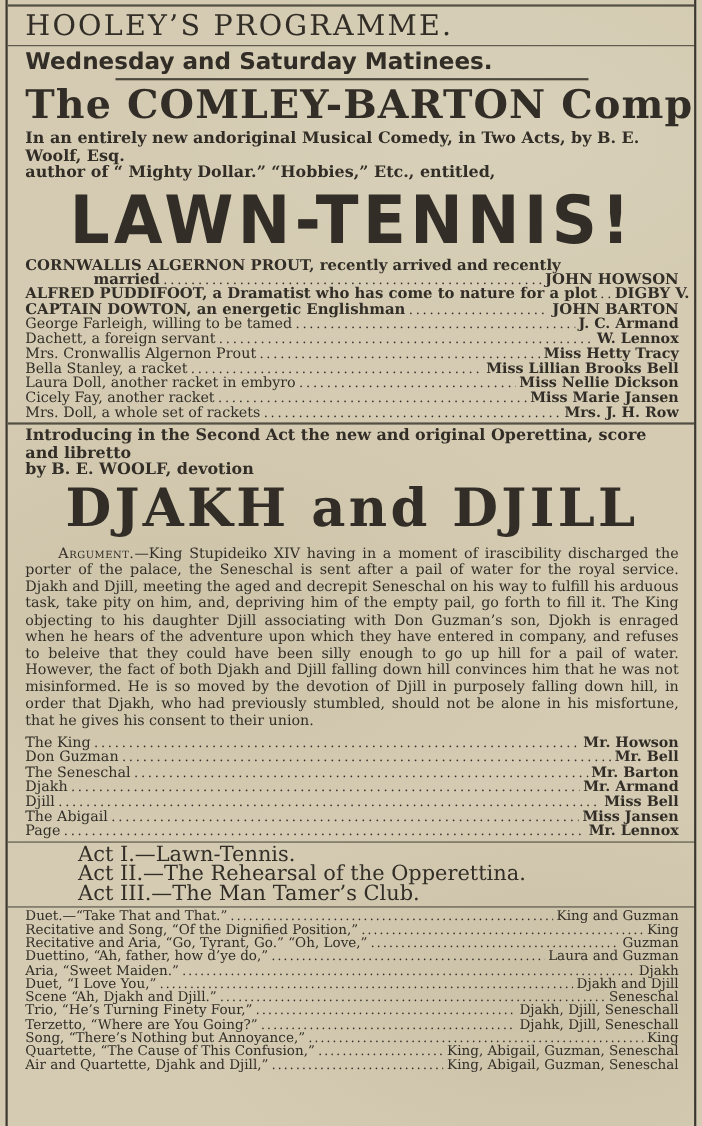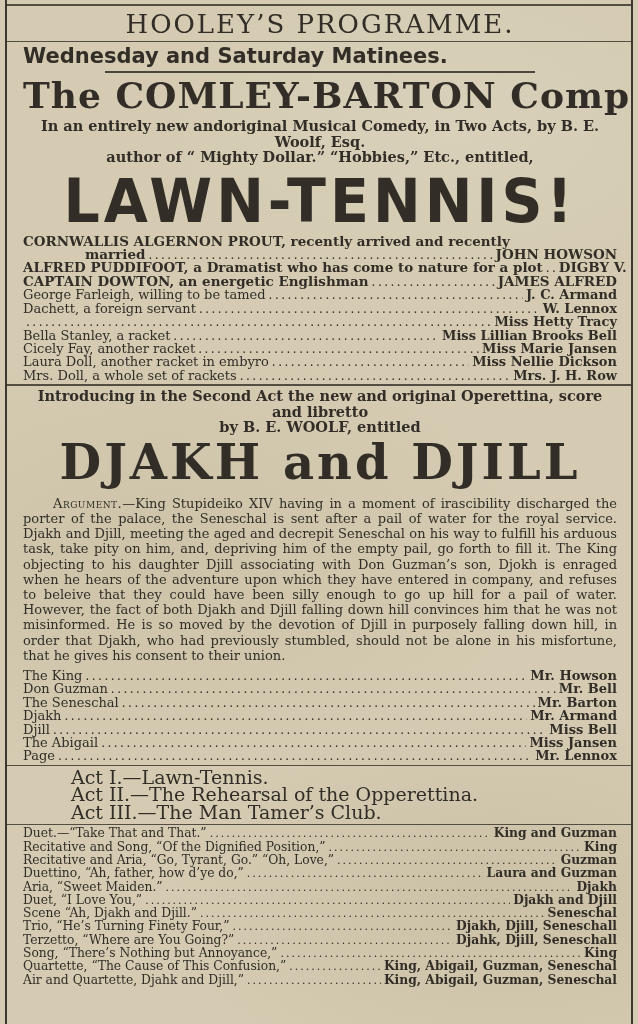--- a/index.html
+++ b/index.html
@@ -17,24 +17,24 @@
       radial-gradient(ellipse 420px 240px at 70% 12%, rgba(255,255,255,.10), rgba(0,0,0,0) 70%),
       radial-gradient(ellipse 500px 300px at 25% 55%, rgba(120,100,60,.08), rgba(0,0,0,0) 75%),
       radial-gradient(ellipse 460px 260px at 80% 88%, rgba(110,90,55,.09), rgba(0,0,0,0) 75%),
       var(--paper);
     overflow:hidden;
   }
   .rule { border:0; border-top:2px solid var(--rule); margin:2px -14px 2px -16px; opacity:.85; }
   .rule-thin { border-top-width:1.5px; }
   .rule-short { width:430px; margin:3px auto 2px; border-top:2px solid var(--rule); opacity:.9; }
 
-  .h-prog { text-align:center; font-size:26px; letter-spacing:2px; line-height:30px; margin:3px 0 2px; }
+  .h-prog { font-size:26px; letter-spacing:2px; line-height:30px; margin:3px 0 2px; }
   .h-mat  { text-align:left; font-family:"DejaVu Sans", sans-serif; font-weight:bold; font-size:21px; line-height:24px; margin:2px 0 1px; }
   .h-company { text-align:center; font-weight:bold; font-size:36px; line-height:40px; letter-spacing:1px; white-space:nowrap; margin:2px 0 3px; }
-  .intro { text-align:center; font-weight:bold; font-size:14.5px; line-height:15.5px; }
+  .intro { text-align:left; font-weight:bold; font-size:14.5px; line-height:15.5px; }
   .h-lawn {
     text-align:center; font-family:"DejaVu Sans", sans-serif; font-weight:bold;
     font-size:57px; line-height:62px; letter-spacing:4px; margin:3px 0 5px;
     transform:scaleY(1.06); transform-origin:top;
   }
   .h-djakh { text-align:center; font-weight:bold; font-size:48px; line-height:53px; letter-spacing:3px; margin:1px 0 7px; }
 
   .cast { font-size:13px; line-height:13.4px; }
   .c-row { display:flex; align-items:baseline; }
   .c-role { white-space:nowrap; }
@@ -49,21 +49,21 @@
 
   .argument { font-size:13px; line-height:15.2px; text-align:justify; text-indent:30px; margin:4px 0 6px; }
   .sc { font-variant:small-caps; letter-spacing:.5px; }
 
   .acts-list { font-size:19px; line-height:17.5px; padding-left:48px; margin:3px 0; }
   .acts-list > div:nth-of-type(2) { margin-left:40px; }
   .acts-list > div:nth-of-type(3) { margin-left:78px; }
 
   .h-syn { text-align:center; font-weight:bold; font-size:16px; letter-spacing:1.5px; line-height:20px; margin:3px 0 4px; }
   .music { font-size:12.3px; line-height:11.7px; }
-  .music .c-actor { font-weight:bold; }
+  .music .c-actor { font-weight:normal; }
   .music .dots::before { font-size:11px; letter-spacing:2px; }
 </style>
 </head>
 <body>
 
 <div class="sheet">
 
   <div class="rule"></div>
   <div class="h-prog">HOOLEY’S PROGRAMME.</div>
   <div class="rule rule-thin"></div>
@@ -87,69 +87,70 @@
 
         <div class="c-row bold-row">
           <span class="c-role">ALFRED PUDDIFOOT, a Dramatist who has come to nature for a plot</span>
           <span class="dots"></span>
           <span class="c-actor">DIGBY V. BELL</span>
         </div>
 
         <div class="c-row bold-row">
           <span class="c-role">CAPTAIN DOWTON, an energetic Englishman</span>
           <span class="dots"></span>
-          <span class="c-actor">JAMES ALFRED</span>
+          <span class="c-actor">JOHN BARTON</span>
         </div>
 
         <div class="c-row">
           <span class="c-role">George Farleigh, willing to be tamed</span>
           <span class="dots"></span>
           <span class="c-actor">J. C. Armand</span>
         </div>
 
         <div class="c-row">
           <span class="c-role">Dachett, a foreign servant</span>
           <span class="dots"></span>
           <span class="c-actor">W. Lennox</span>
         </div>
 
         <div class="c-row">
+          <span class="c-role">Mrs. Cronwallis Algernon Prout</span>
           <span class="dots"></span>
           <span class="c-actor">Miss Hetty Tracy</span>
         </div>
 
         <div class="c-row">
           <span class="c-role">Bella Stanley, a racket</span>
           <span class="dots"></span>
           <span class="c-actor">Miss Lillian Brooks Bell</span>
         </div>
 
         <div class="c-row">
+          <span class="c-role">Laura Doll, another racket in embyro</span>
+          <span class="dots"></span>
+          <span class="c-actor">Miss Nellie Dickson</span>
+        </div>
+
+        <div class="c-row">
           <span class="c-role">Cicely Fay, another racket</span>
           <span class="dots"></span>
           <span class="c-actor">Miss Marie Jansen</span>
-        </div>
-
-        <div class="c-row">
-          <span class="c-role">Laura Doll, another racket in embyro</span>
-          <span class="dots"></span>
-          <span class="c-actor">Miss Nellie Dickson</span>
         </div>
 
         <div class="c-row">
           <span class="c-role">Mrs. Doll, a whole set of rackets</span>
           <span class="dots"></span>
           <span class="c-actor">Mrs. J. H. Row</span>
         </div>
       </div>
   </div>
 
   <div class="rule"></div>
   <div class="intro">Introducing in the Second Act the new and original Operettina, score and libretto</div>
-  <div class="intro">by B. E. WOOLF, entitled</div>
+  <div class="intro">by B. E. WOOLF, devotion</div>
   <div class="h-djakh">DJAKH and DJILL</div>
 
   <div class="argument">
     <span class="sc">Argument.</span><span>—King Stupideiko XIV having in a moment of irascibility discharged the porter of the palace, the Seneschal is sent after a pail of water for the royal service.  Djakh and Djill, meeting the aged and decrepit Seneschal on his way to fulfill his arduous task, take pity on him, and, depriving him of the empty pail, go forth to fill it.  The King objecting to his daughter Djill associating with Don Guzman’s son, Djokh is enraged when he hears of the adventure upon which they have entered in company, and refuses to beleive that they could have been silly enough to go up hill for a pail of water.  However, the fact of both Djakh and Djill falling down hill convinces him that he was not misinformed.  He is so moved by the devotion of Djill in purposely falling down hill, in order that Djakh, who had previously stumbled, should not be alone in his misfortune, that he gives his consent to their union.</span>
   </div>
 
   <div class="cast">
     <div>
 
         <div class="c-row">

